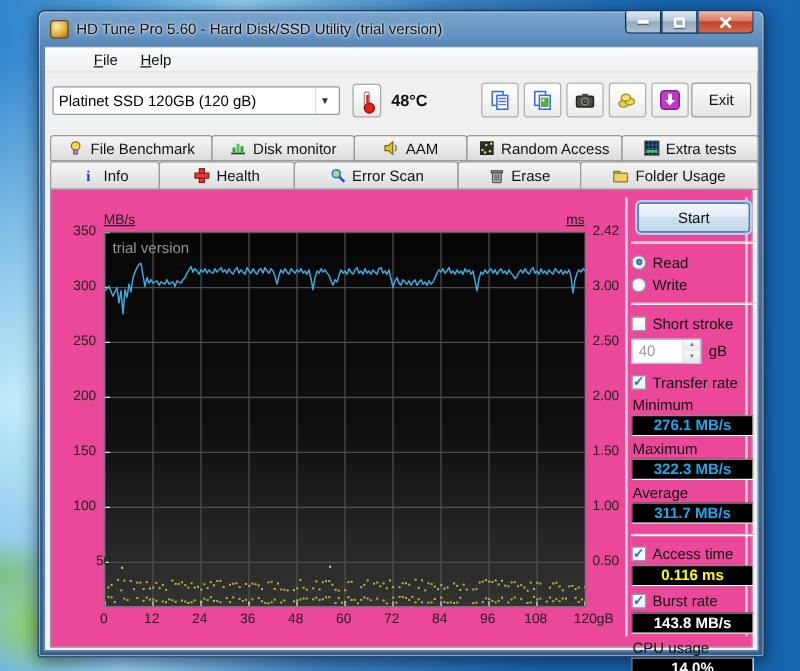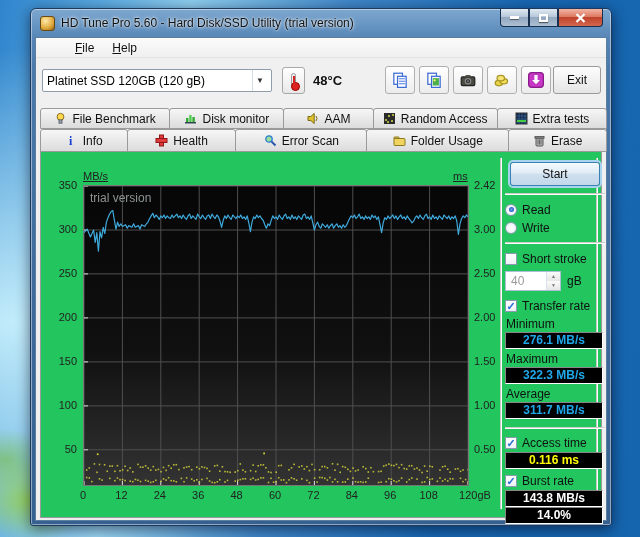--- a/index.html
+++ b/index.html
@@ -53,21 +53,21 @@
   .tbtn { width:30px; height:28px; background:linear-gradient(#fff,#ececec); border:1px solid #b0b0b0; border-radius:3px; display:flex; align-items:center; justify-content:center; }
   .exit-btn { position:absolute; left:517px; top:28px; width:48px; height:28px; background:linear-gradient(#fdfdfd,#e5e5e5); border:1px solid #9a9a9a; border-radius:3px; font-size:12px; color:#111; text-align:center; line-height:26px; }
   
   .tabrow1 { position:absolute; left:4px; top:70px; width:566px; height:21px; display:flex; }
   .tabrow2 { position:absolute; left:4px; top:91px; width:566px; height:23px; display:flex; }
   .tab { display:flex; align-items:center; justify-content:center; gap:5px; font-size:12px; color:#111;
     background:linear-gradient(#f6f6f6,#dcdcdc); border:1px solid #9a9a9a; border-radius:3px 3px 0 0; margin-right:-1px; padding:0 4px; overflow:hidden; white-space:nowrap; }
   .tab.active { background:#f6f5f2; border-bottom:1px solid #f6f5f2; margin-top:-2px; z-index:3; position:relative; }
   .tab svg { flex:none; }
   
-  .page { position:absolute; left:4px; right:4px; top:113px; bottom:2px; background:#22c55e; border:1px solid #9a9a9a; }
+  .page { position:absolute; left:4px; right:4px; top:113px; bottom:2px; background:#ec4899; border:1px solid #9a9a9a; }
   .axis-title { position:absolute; font-size:11px; color:#222; text-decoration:underline; }
   .ylab,.ylab2 { position:absolute; font-size:11px; color:#222; width:30px; }
   .ylab { text-align:right; }
   .xlab { position:absolute; font-size:11px; color:#222; text-align:center; }
   .plot-wrap { position:absolute; left:42px; top:33px; width:386px; height:301px; background:linear-gradient(#060606,#101010 55%,#333); border:1px solid #777; }
   .divider-v { position:absolute; left:459px; top:6px; bottom:8px; width:2px; border-left:1px solid #c9c7c2; border-right:1px solid #fff; }
   .page-right-edge { position:absolute; right:3px; top:6px; bottom:8px; width:2px; border-left:1px solid #c9c7c2; border-right:1px solid #fff; }
   
   .rpanel { position:absolute; left:464px; top:10px; width:100px; }
   .start-btn { display:block; width:90px; height:24px; margin:0 auto 7px auto; font-size:12px; color:#111;
@@ -221,34 +221,34 @@
           </svg>
           <span>Health</span>
         </div>
         <div class="tab" style="flex: 1.1 1 0px;">
           <svg width="13" height="13" viewBox="0 0 13 13">
             <circle cx="5" cy="5" r="3.2" fill="#9ade9a" stroke="#2a7ad4" stroke-width="1.3"></circle>
             <line x1="7.6" y1="7.6" x2="11.5" y2="11.5" stroke="#2a55aa" stroke-width="2"></line>
           </svg>
           <span>Error Scan</span>
         </div>
-        <div class="tab" style="flex: 1.2 1 0px;">
-          <svg width="13" height="13" viewBox="0 0 13 13">
-            <rect x="1" y="3" width="5" height="2.5" rx="0.5" fill="#e8c84a" stroke="#8a7a20"></rect>
-            <rect x="1" y="4.5" width="11" height="7" rx="0.8" fill="#f0d45e" stroke="#8a7a20"></rect>
-          </svg>
-          <span>Folder Usage</span>
-        </div>
         <div class="tab" style="flex: 0.8 1 0px;">
           <svg width="13" height="13" viewBox="0 0 13 13">
             <rect x="3" y="4" width="7" height="8" rx="1" fill="#b8b8b8" stroke="#555"></rect>
             <rect x="2" y="2.6" width="9" height="1.6" fill="#999" stroke="#555"></rect>
             <path d="M5 5.5 V10.5 M6.5 5.5 V10.5 M8 5.5 V10.5" stroke="#666"></path>
           </svg>
           <span>Erase</span>
+        </div>
+        <div class="tab" style="flex: 1.2 1 0px;">
+          <svg width="13" height="13" viewBox="0 0 13 13">
+            <rect x="1" y="3" width="5" height="2.5" rx="0.5" fill="#e8c84a" stroke="#8a7a20"></rect>
+            <rect x="1" y="4.5" width="11" height="7" rx="0.8" fill="#f0d45e" stroke="#8a7a20"></rect>
+          </svg>
+          <span>Folder Usage</span>
         </div>
       </div>
 
     <div class="page" id="page">
       <div class="axis-title" style="left:42px; top:18px;">MB/s</div>
       <div class="axis-title" style="left:412px; top:18px;">ms</div>
       <div class="plot-wrap">
         <svg id="plot" width="384" height="299">
             <line x1="0.0" y1="0" x2="0.0" y2="299" stroke="#4f4f4f" stroke-width="1"></line>
             <line x1="38.4" y1="0" x2="38.4" y2="299" stroke="#4f4f4f" stroke-width="1"></line>
@@ -584,29 +584,30 @@
         <div class="ctl-row">
           <span class="cb">✓</span>
           <span>Access time</span>
         </div>
         <div class="lcd" style="color:#ffff00;">0.116 ms</div>
         <div class="ctl-row" style="margin-top:3px;">
           <span class="cb">✓</span>
           <span>Burst rate</span>
         </div>
         <div class="lcd" style="color:#ffffff;">143.8 MB/s</div>
+        <div class="stat-label" style="margin-top:4px;">CPU usage</div>
         <div class="lcd" style="color:#ffffff;">14.0%</div>
       </div>
     <div class="ylab" style="left: 6px; top: 27px;">350</div>
         <div class="ylab" style="left: 6px; top: 70.9706px;">300</div>
         <div class="ylab" style="left: 6px; top: 114.941px;">250</div>
         <div class="ylab" style="left: 6px; top: 158.912px;">200</div>
         <div class="ylab" style="left: 6px; top: 202.882px;">150</div>
         <div class="ylab" style="left: 6px; top: 246.853px;">100</div>
-        <div class="ylab" style="left: 6px; top: 290.824px;">50</div>
+        <div class="ylab" style="left: 18px; top: 290.824px;">50</div>
         <div class="ylab2" style="left: 433px; top: 27px;">2.42</div>
         <div class="ylab2" style="left: 433px; top: 70.9706px;">3.00</div>
         <div class="ylab2" style="left: 433px; top: 114.941px;">2.50</div>
         <div class="ylab2" style="left: 433px; top: 158.912px;">2.00</div>
         <div class="ylab2" style="left: 433px; top: 202.882px;">1.50</div>
         <div class="ylab2" style="left: 433px; top: 246.853px;">1.00</div>
         <div class="ylab2" style="left: 433px; top: 290.824px;">0.50</div>
         <div class="xlab" style="width: 40px; left: 22px; top: 337px;">0</div>
         <div class="xlab" style="width: 40px; left: 60.4px; top: 337px;">12</div>
         <div class="xlab" style="width: 40px; left: 98.8px; top: 337px;">24</div>

